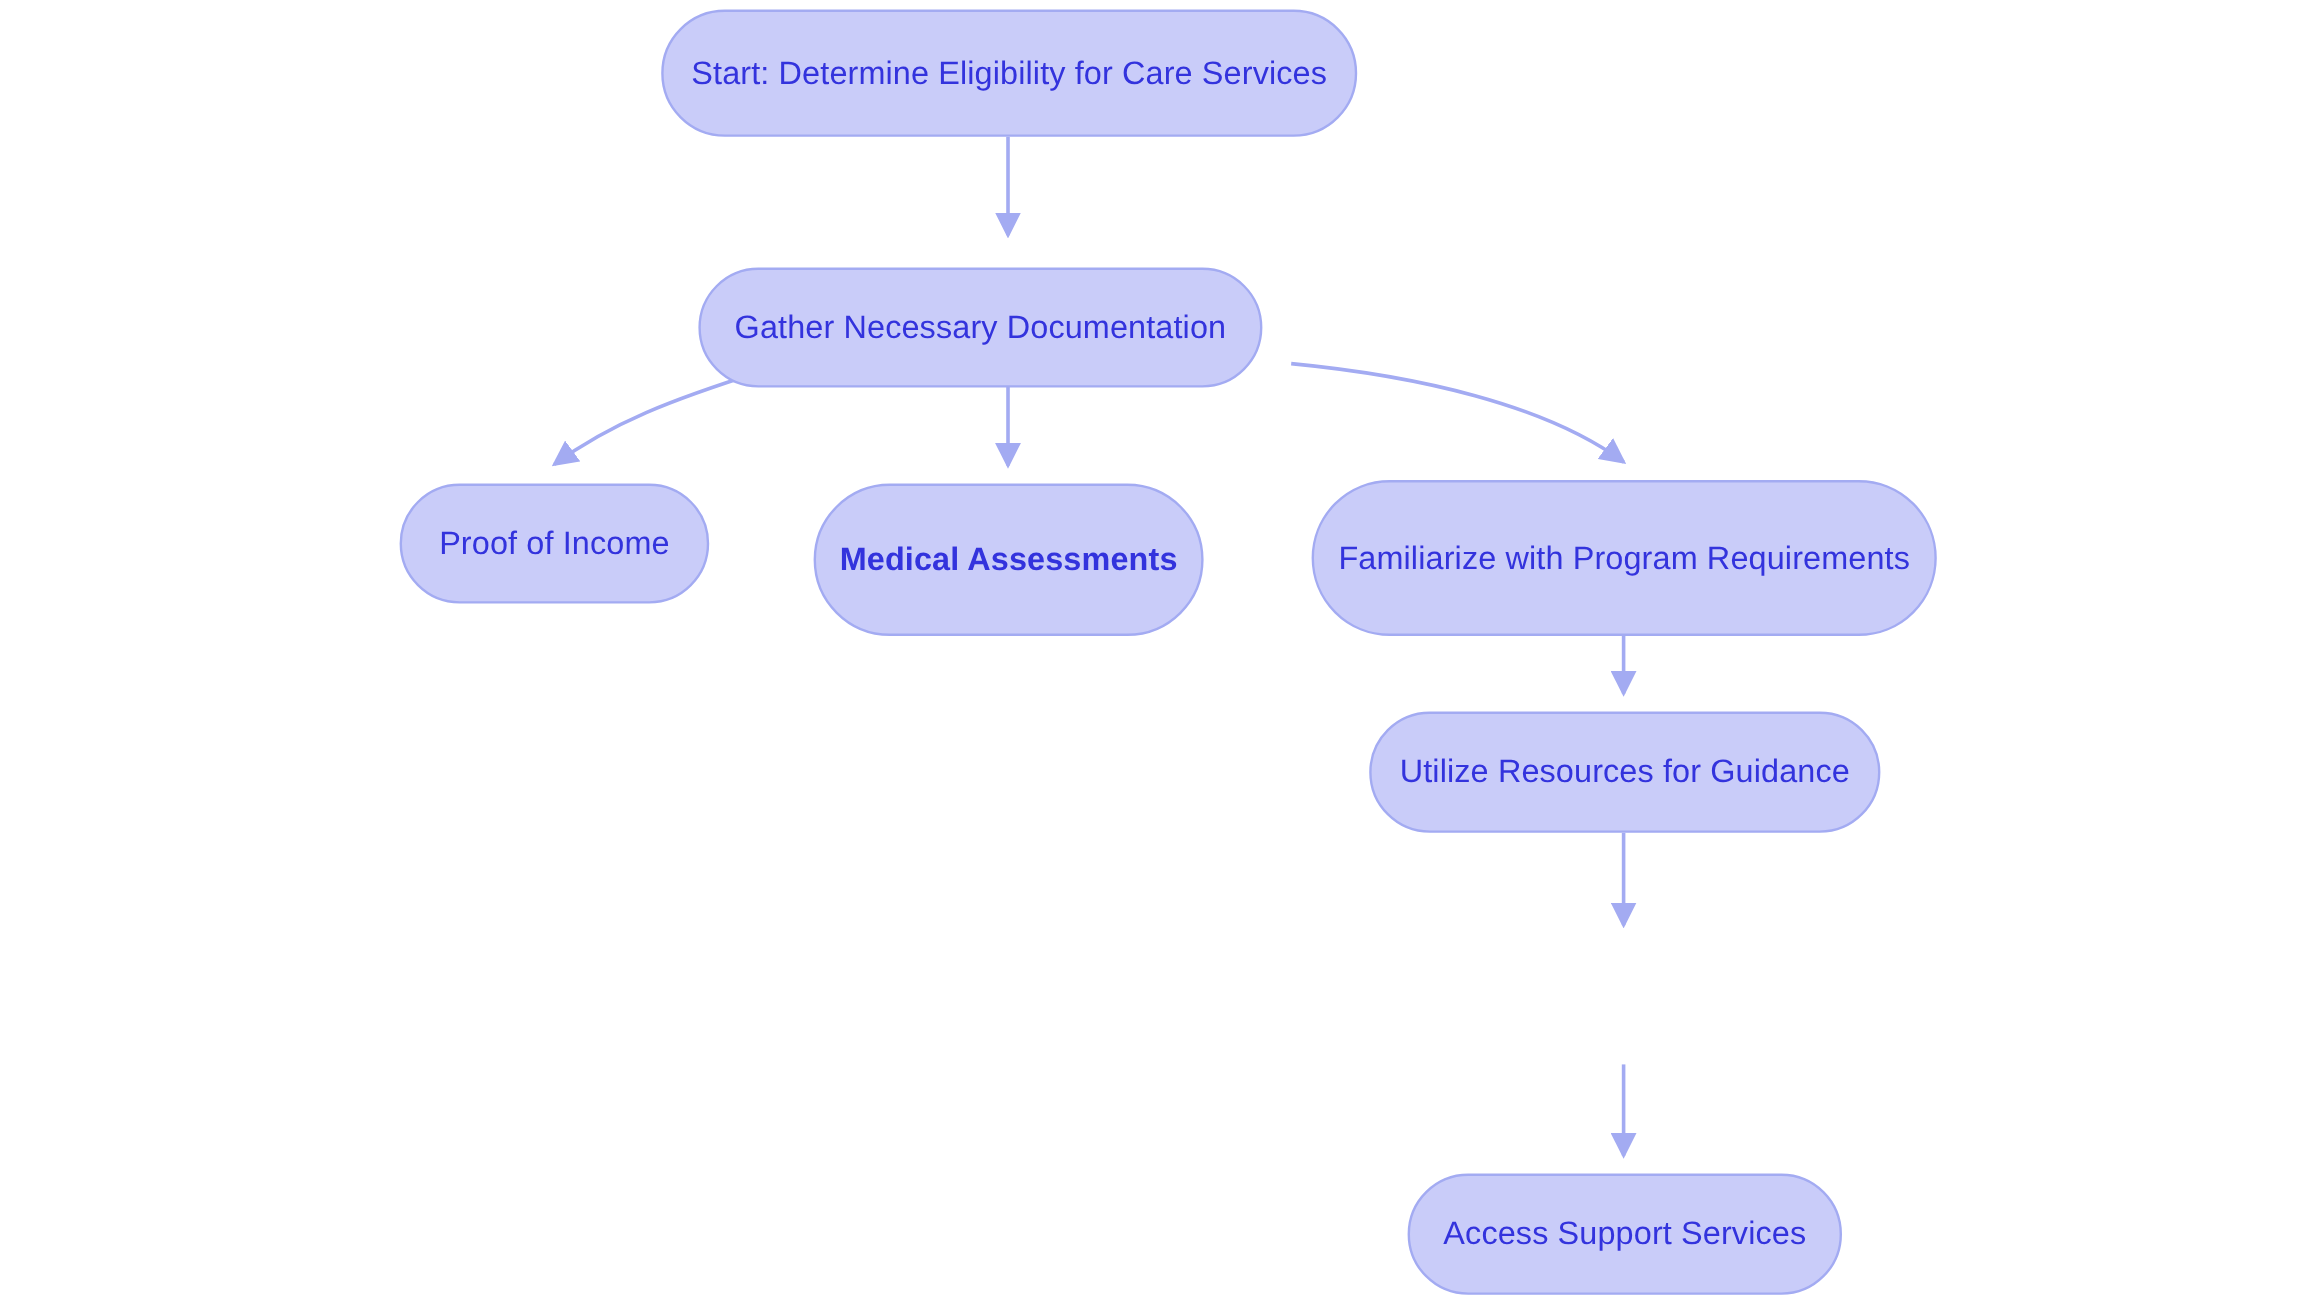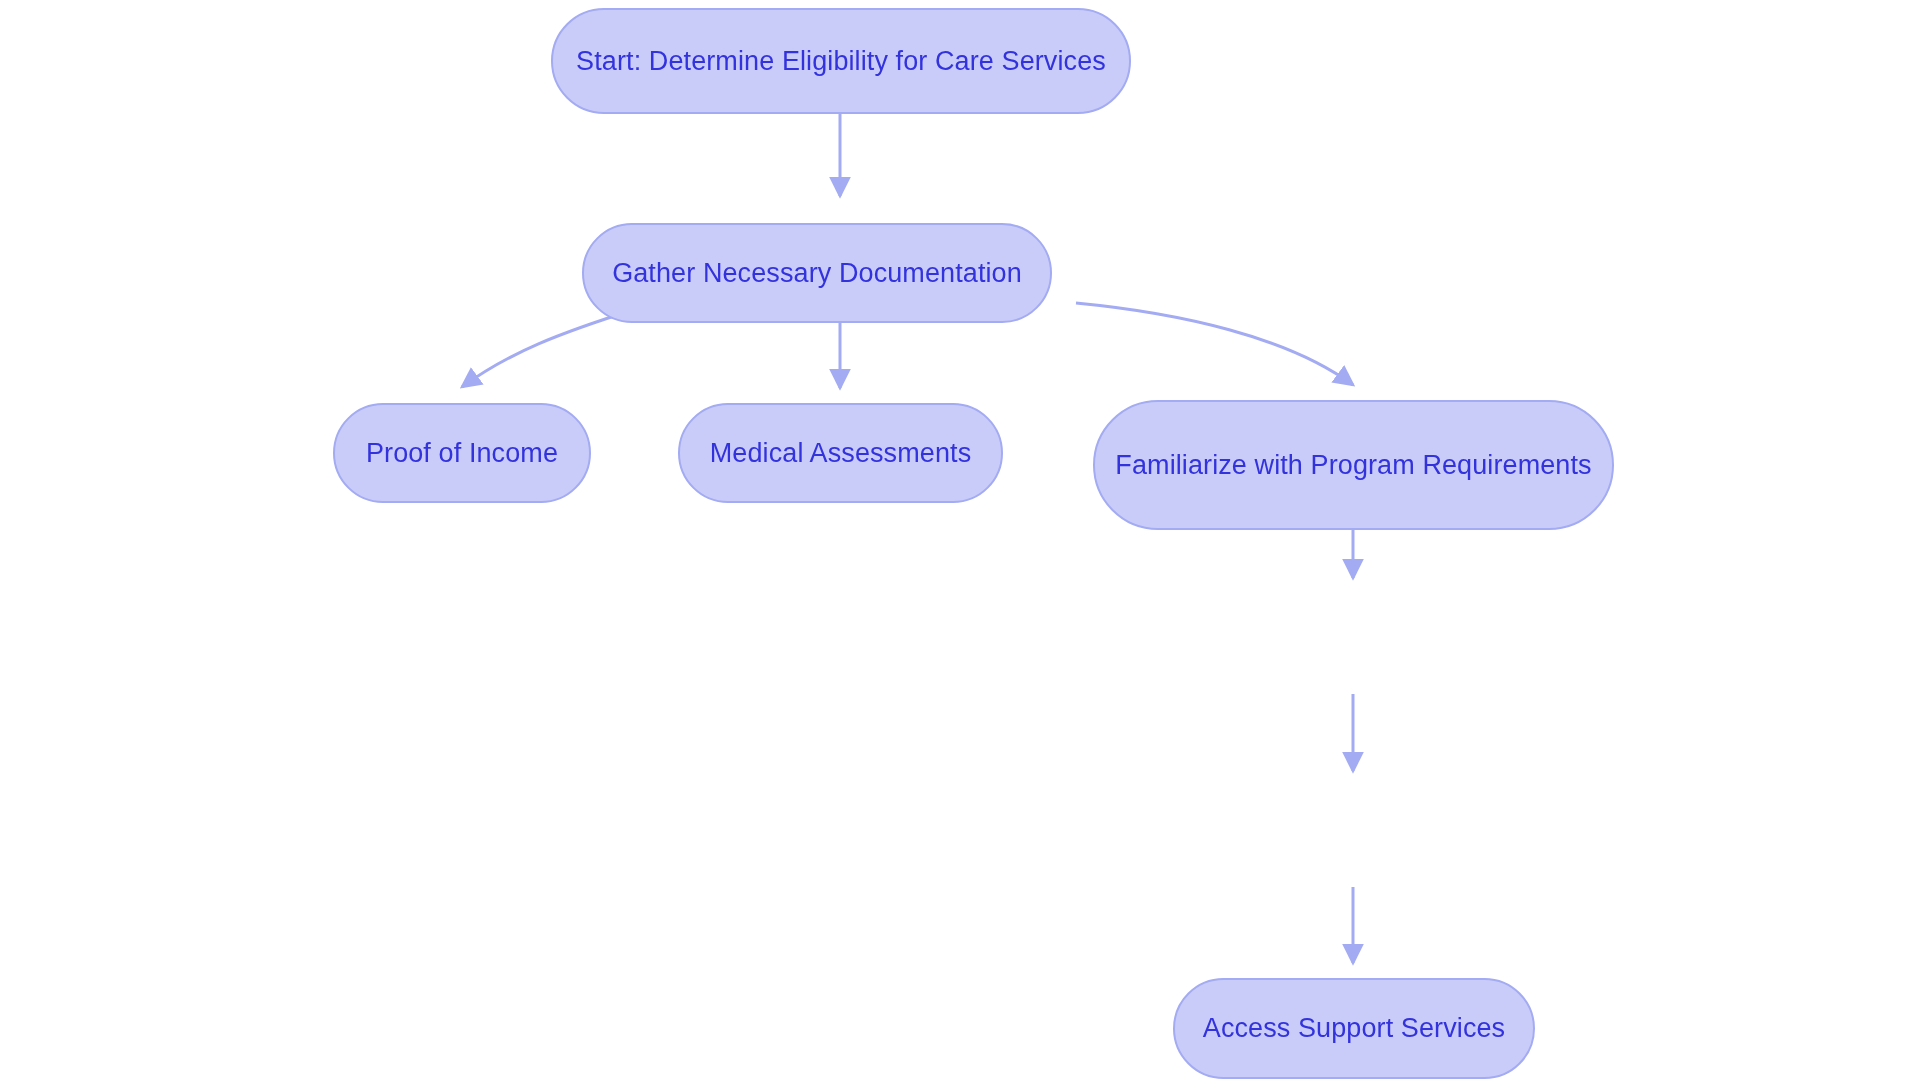--- a/index.html
+++ b/index.html
@@ -86,27 +86,30 @@
   </div>
 
   <div class="flow-node" style="left:582px; top:211px; width:470px; height:100px;margin-top:12px;">
     <span class="node-label">Gather Necessary Documentation</span>
   </div>
 
   <div class="flow-node" style="left:333px; top:403px; width:258px; height:100px;">
     <span class="node-label">Proof of Income</span>
   </div>
 
-  <div class="flow-node" style="left:678px; top:403px; width:325px; height:100px;">
+  <div class="flow-node" style="left:678px; top:403px; width:325px; height:127px;font-weight:bold;">
     <span class="node-label">Medical Assessments</span>
   </div>
 
   <div class="flow-node" style="left:1093px; top:400px; width:521px; height:130px;">
     <span class="node-label">Familiarize with Program Requirements</span>
   </div>
 
+  <div class="flow-node" style="left:1141px; top:593px; width:426px; height:101px;">
+    <span class="node-label">Utilize Resources for Guidance</span>
+  </div>
 
 
   <div class="flow-node" style="left:1173px; top:978px; width:362px; height:101px;">
     <span class="node-label">Access Support Services</span>
   </div>
 
 </div>
 
 </body></html>

